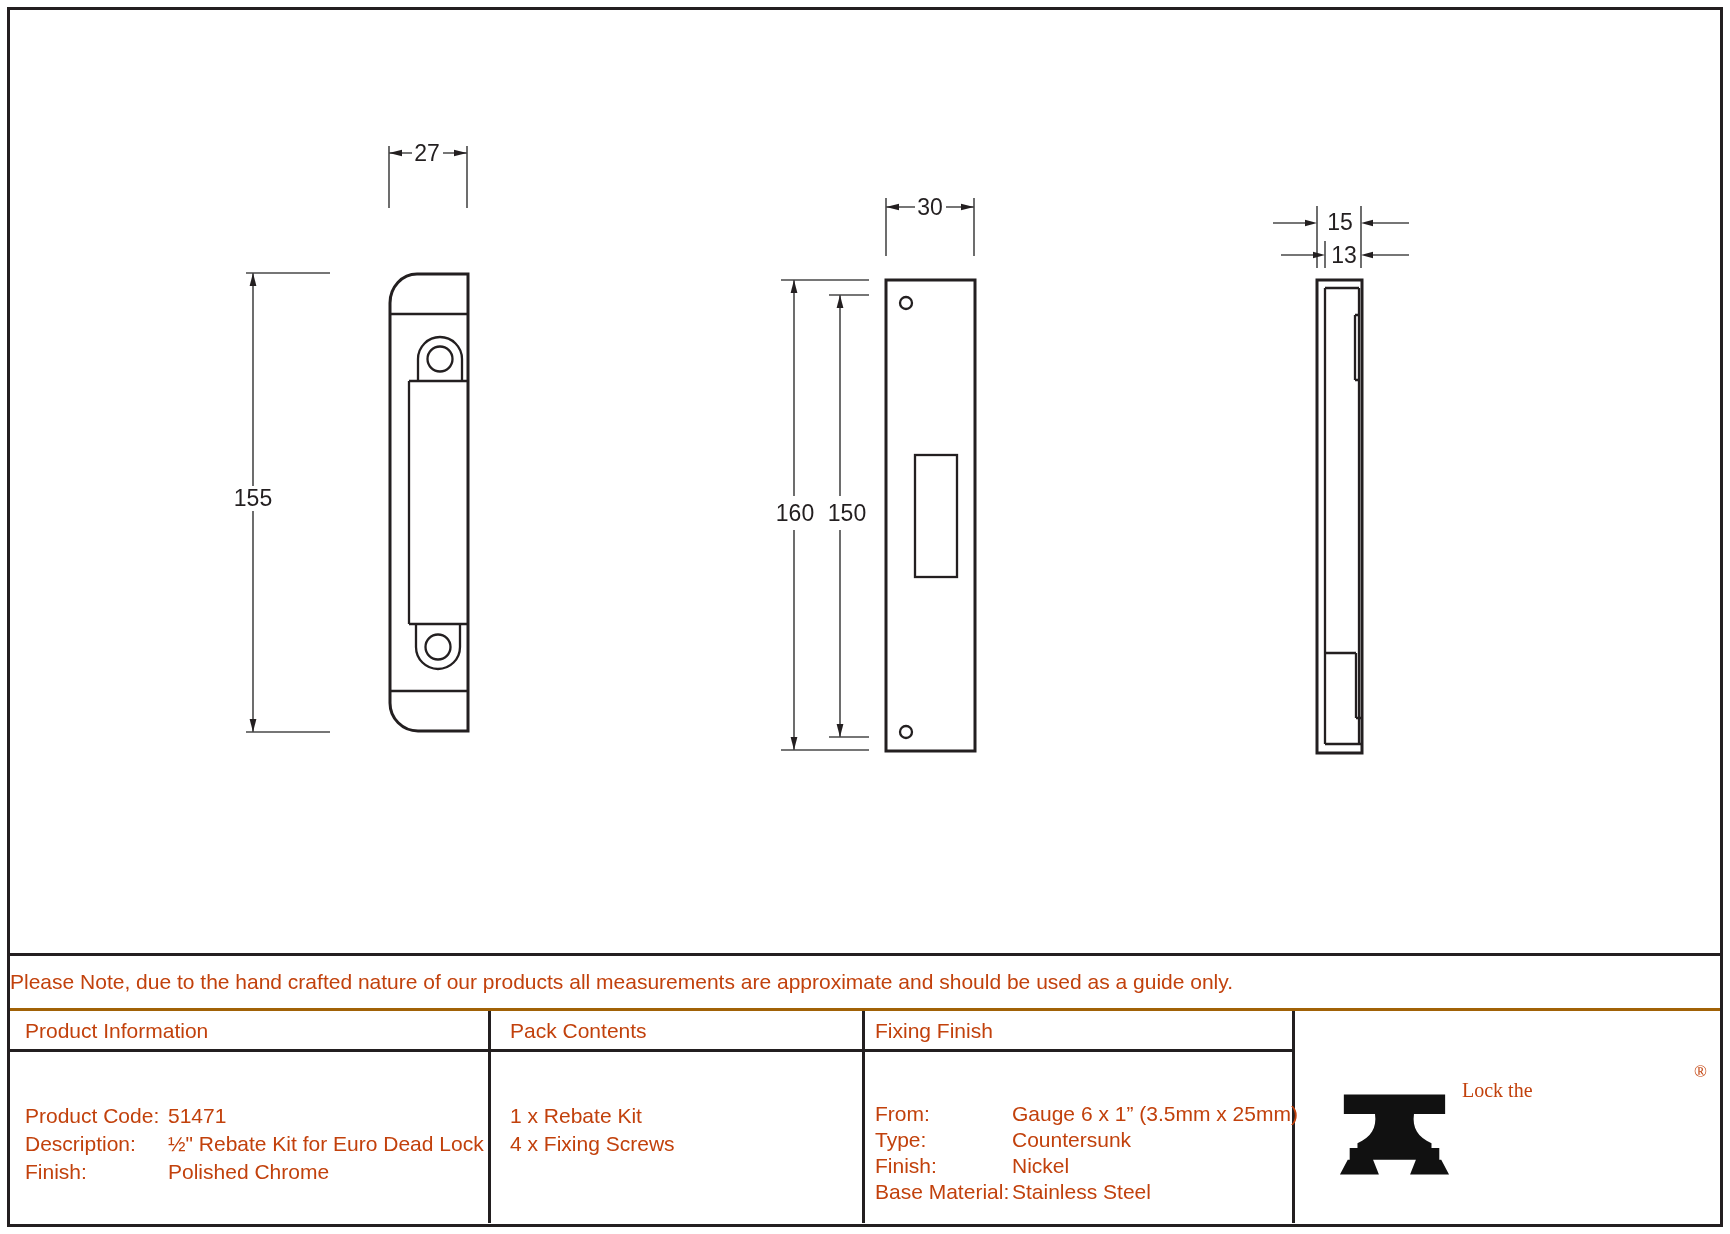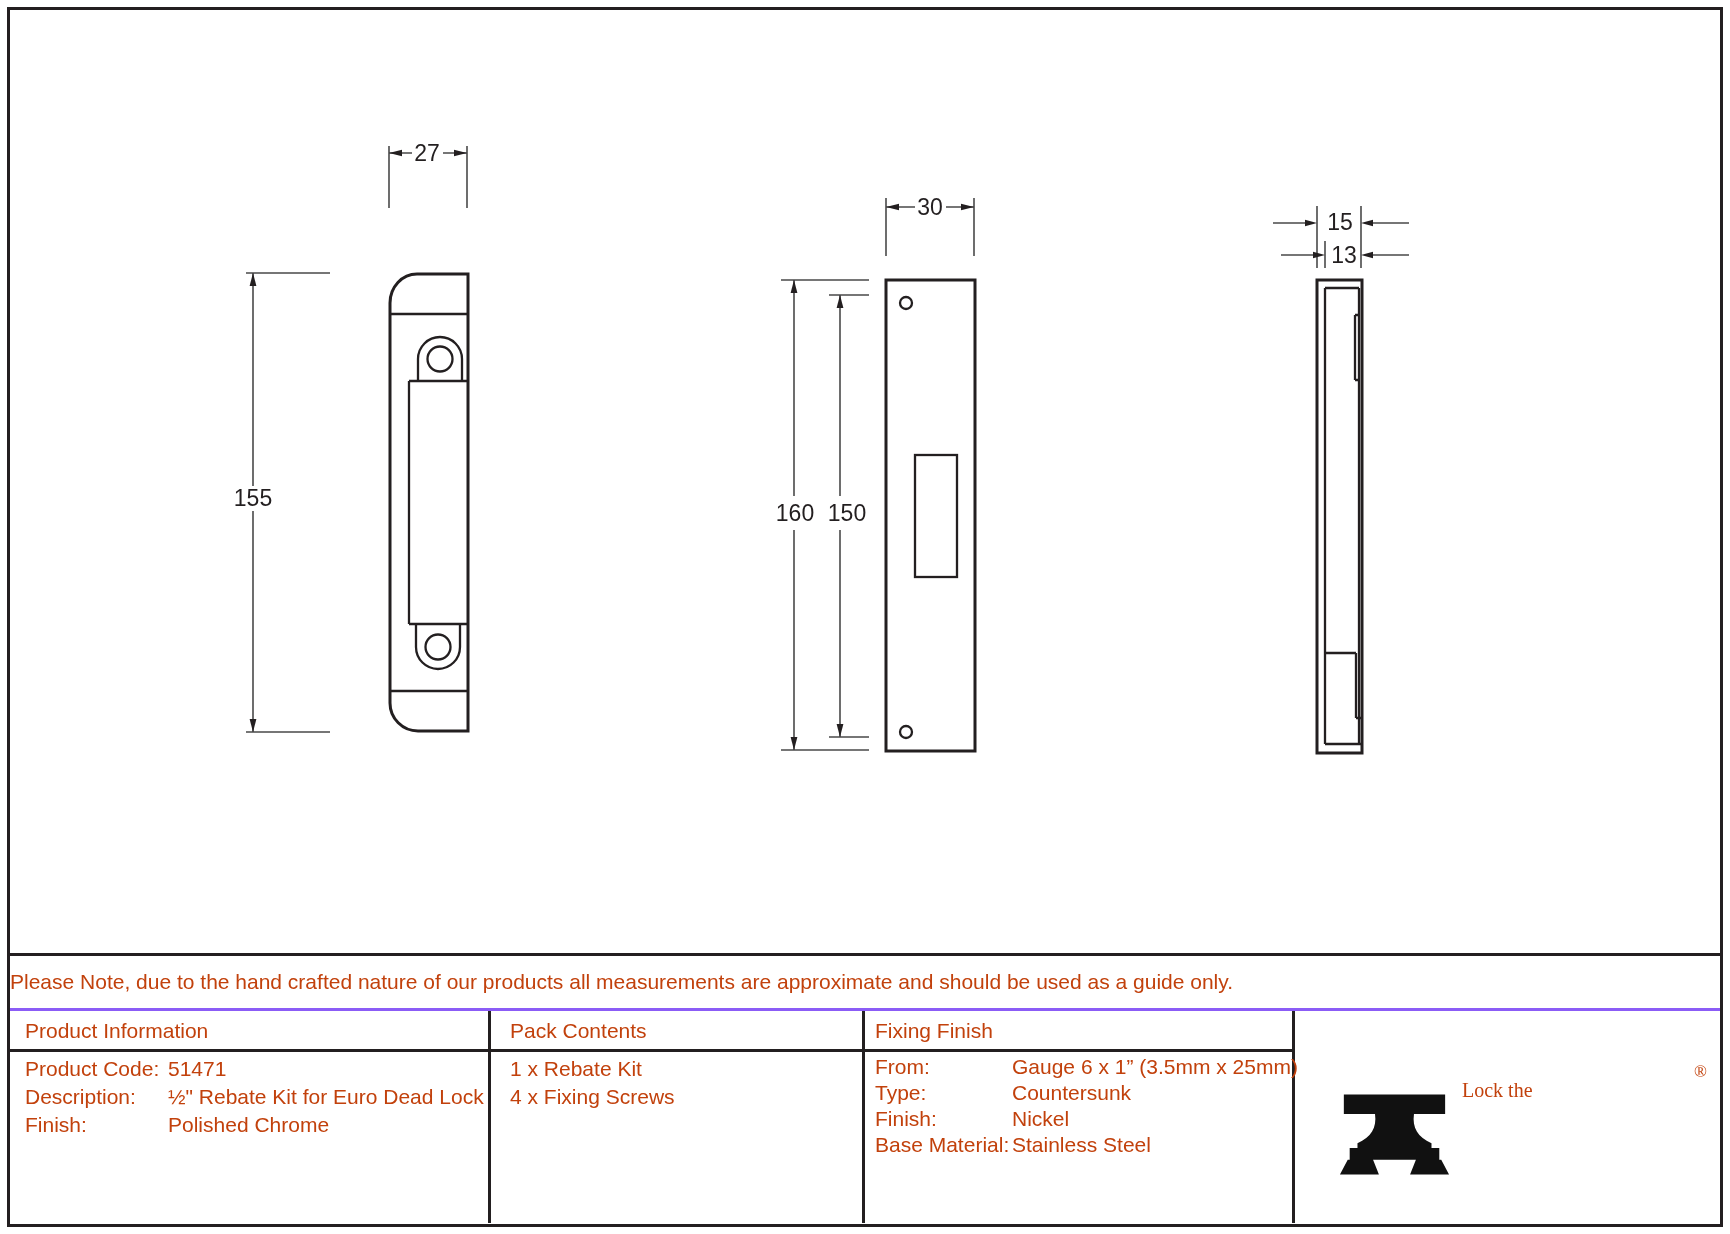--- a/index.html
+++ b/index.html
@@ -13,26 +13,26 @@
   svg.drawing{position:absolute;left:0;top:0;}
   .outline{fill:none;stroke:#231f20;stroke-width:3;}
   .inner{fill:none;stroke:#231f20;stroke-width:2.3;}
   .dim{fill:none;stroke:#4a4a4a;stroke-width:1.6;}
   .arrow{fill:#231f20;stroke:none;}
   .dimtext{font-family:"Liberation Sans",sans-serif;font-size:23px;fill:#231f20;}
   .note-row{position:absolute;left:10px;right:10px;top:953px;height:55px;
     border-top:3px solid #231f20;display:flex;align-items:center;
     font-size:21px;box-sizing:border-box;}
   .table-area{position:absolute;left:10px;right:10px;top:1008px;bottom:11px;
-    border-top:3px solid #8b5cf6;}
+    border-top:3px solid #a16207;}
   .header-line{position:absolute;left:0;top:38px;width:1282px;height:3px;background:#231f20;}
   .vdiv{position:absolute;top:0;bottom:0;width:3px;background:#231f20;}
   .vdiv.d1{left:478px}.vdiv.d2{left:852px}.vdiv.d3{left:1282px}
   .th{position:absolute;top:8px;font-size:21px;}
-  .cell{position:absolute;font-size:21px;line-height:22px;white-space:nowrap;}
+  .cell{position:absolute;font-size:21px;line-height:22px;white-space:nowrap;margin-top:47px;}
   
   .c1l{left:15px}.c1v{left:158px}.c2{left:500px}.c3l{left:865px}.c3v{left:1002px}
   .r1{top:47px}.r2{top:75px}.r3{top:103px}
   .f1{top:45px}.f2{top:71px}.f3{top:97px}.f4{top:123px}
   
   .logo-anvil{position:absolute;left:1338px;top:1086px;z-index:2;}
   .logo-tag{position:absolute;left:1462px;top:1079px;
     font-family:"Liberation Serif",serif;font-size:20px;z-index:2;}
   .logo-brand{position:absolute;left:1448px;top:1068px;line-height:1;
     font-family:"Liberation Serif",serif;font-size:116px;letter-spacing:-2px;z-index:2;}

